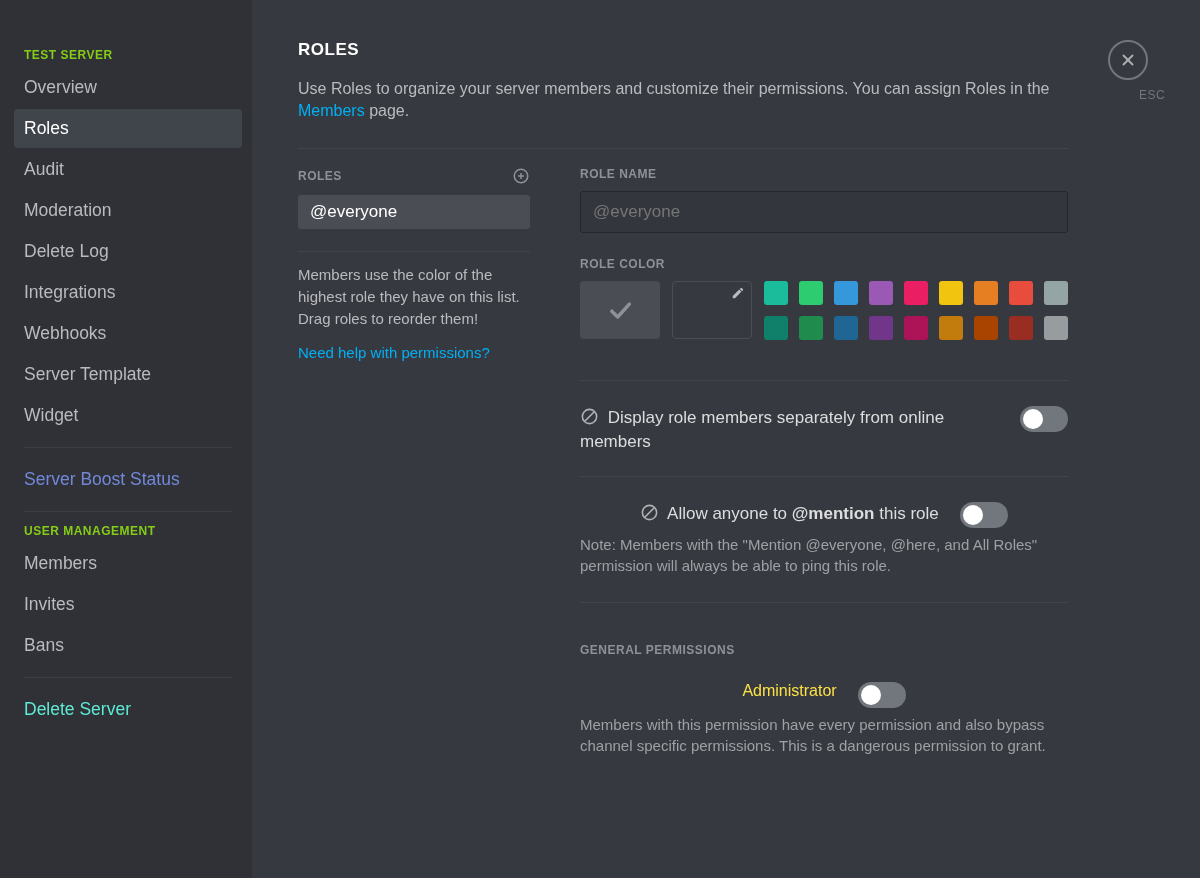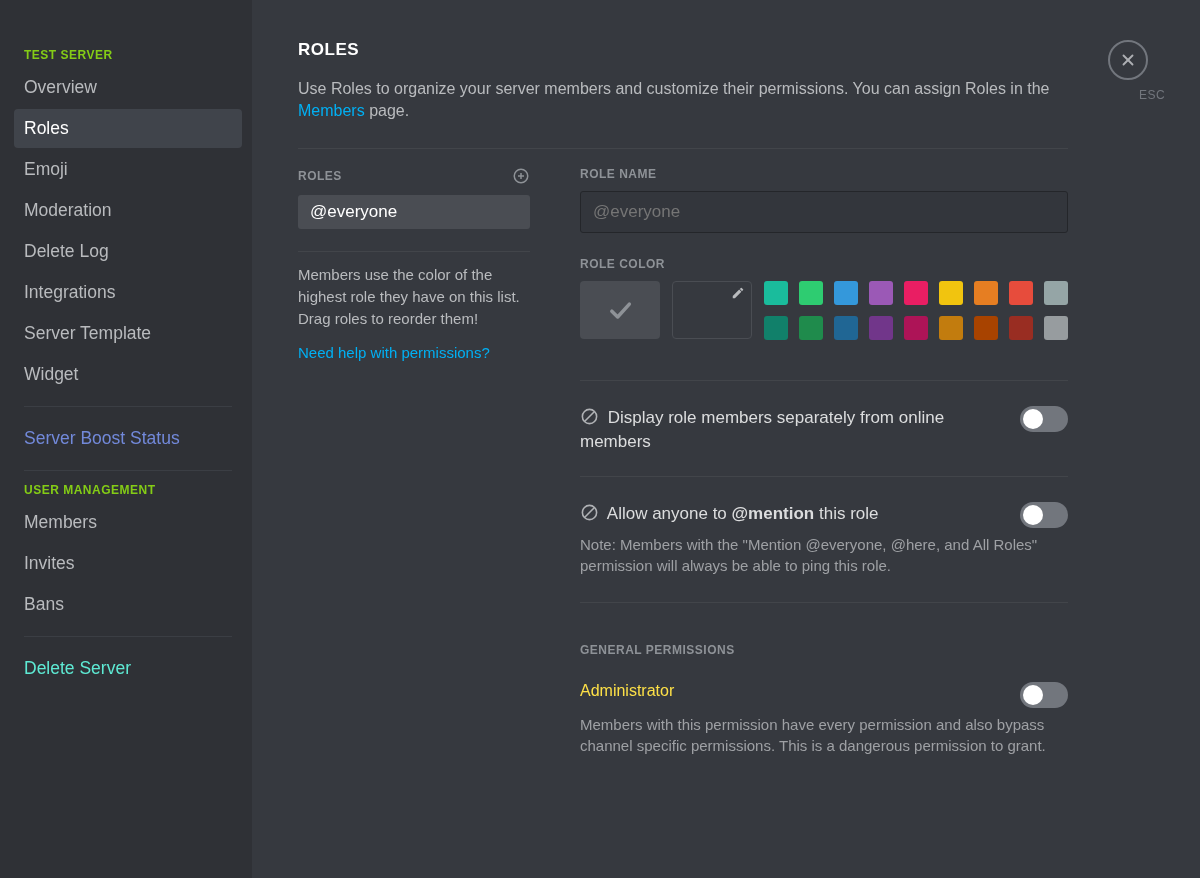--- a/index.html
+++ b/index.html
@@ -119,21 +119,21 @@
     cursor: pointer;
   }
   .big-swatch.default { background: #4a4d53; }
   .big-swatch.custom { background: #36393f; border: 1px solid #4a4d53; position: relative; }
   .big-swatch.custom .pencil { position: absolute; top: 4px; right: 6px; }
 
   .swatch-grid { display: grid; grid-template-columns: repeat(9, 24px); grid-auto-rows: 24px; gap: 11px; }
   .swatch { width: 24px; height: 24px; border-radius: 3px; cursor: pointer; }
 
   .setting-block { margin: 18px 0 0; }
-  .setting-line { display: flex; align-items: flex-start; justify-content: space-between; gap: 21px; margin-top: 25px; }
+  .setting-line { display: flex; align-items: flex-start; justify-content: center; gap: 21px; margin-top: 25px; }
   .setting-title { font-size: 17px; color: #dcddde; line-height: 24px; }
   .setting-title .bold { font-weight: 700; }
   .setting-note { font-size: 15px; color: #9ea0a4; line-height: 21px; margin-top: 6px; }
 
   .prohibit-icon { display: inline-block; vertical-align: -3px; margin-right: 4px; }
 
   .toggle {
     width: 48px; height: 26px; border-radius: 13px;
     background: #72767d; position: relative; flex-shrink: 0;
     cursor: pointer;
@@ -161,24 +161,25 @@
 
   svg { display: block; }
 </style>
 </head>
 <body>
 
 <div class="sidebar">
   <div class="side-header">TEST SERVER</div>
   <div class="side-item">Overview</div>
   <div class="side-item active">Roles</div>
-  <div class="side-item">Emoji</div>
+  <div class="side-item">Audit</div>
   <div class="side-item">Moderation</div>
   <div class="side-item">Delete Log</div>
   <div class="side-item">Integrations</div>
+  <div class="side-item">Webhooks</div>
   <div class="side-item">Server Template</div>
   <div class="side-item">Widget</div>
   <div class="side-sep"></div>
   <div class="side-item boost">Server Boost Status</div>
   <div class="side-sep"></div>
   <div class="side-header">USER MANAGEMENT</div>
   <div class="side-item">Members</div>
   <div class="side-item">Invites</div>
   <div class="side-item">Bans</div>
   <div class="side-sep"></div>

